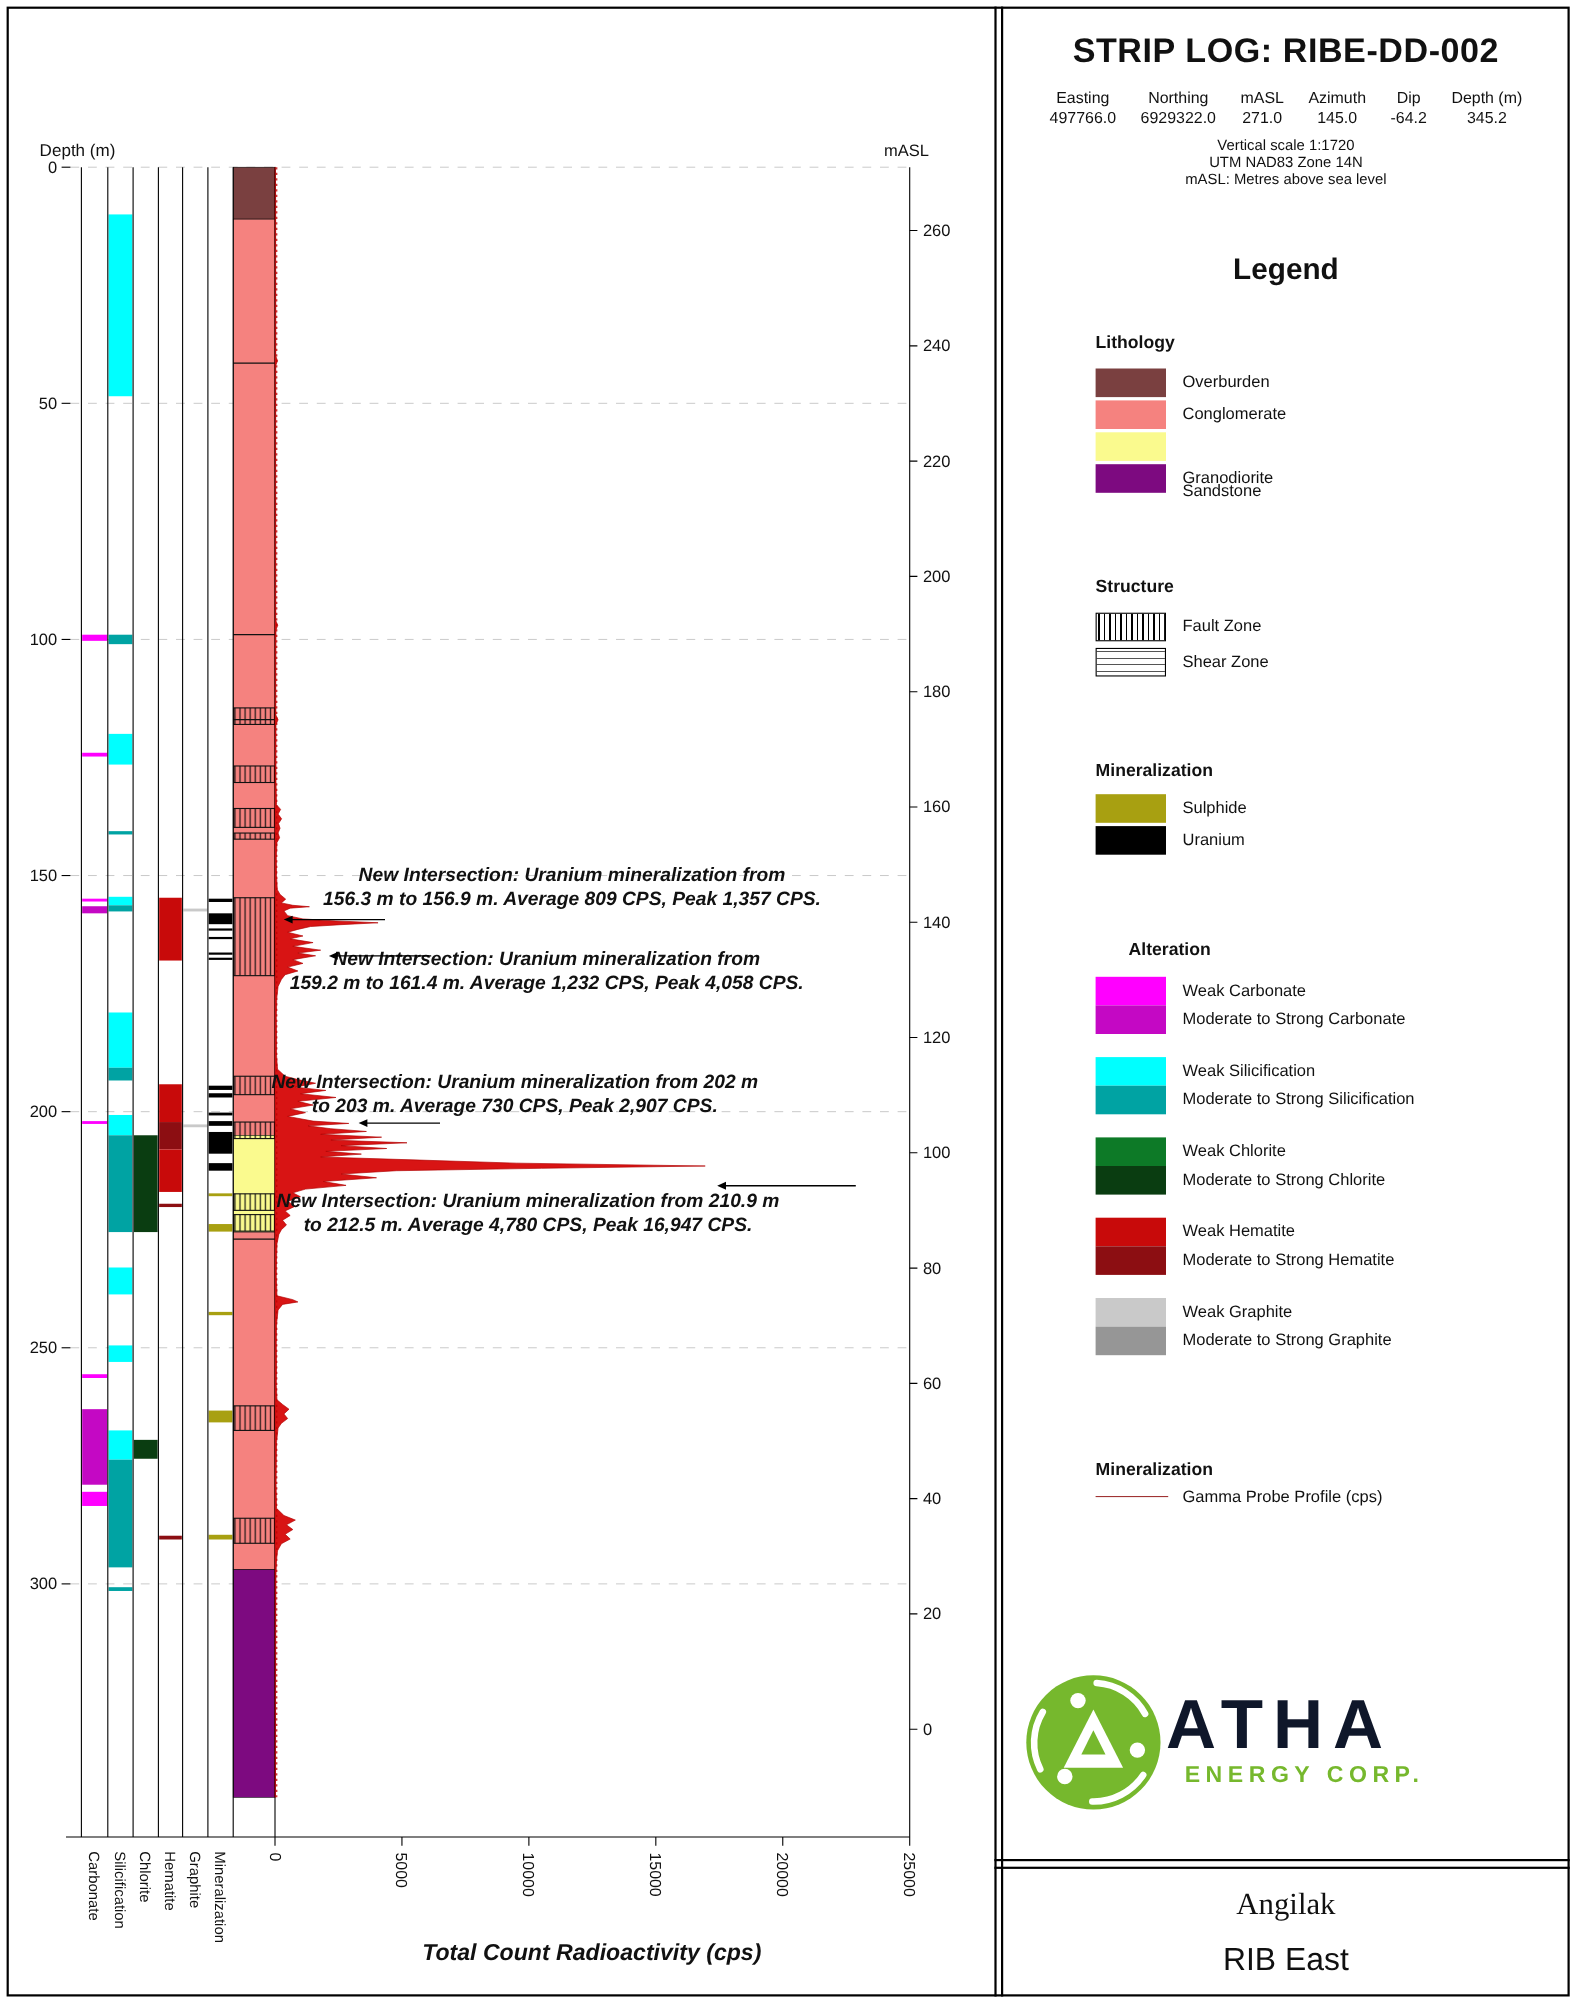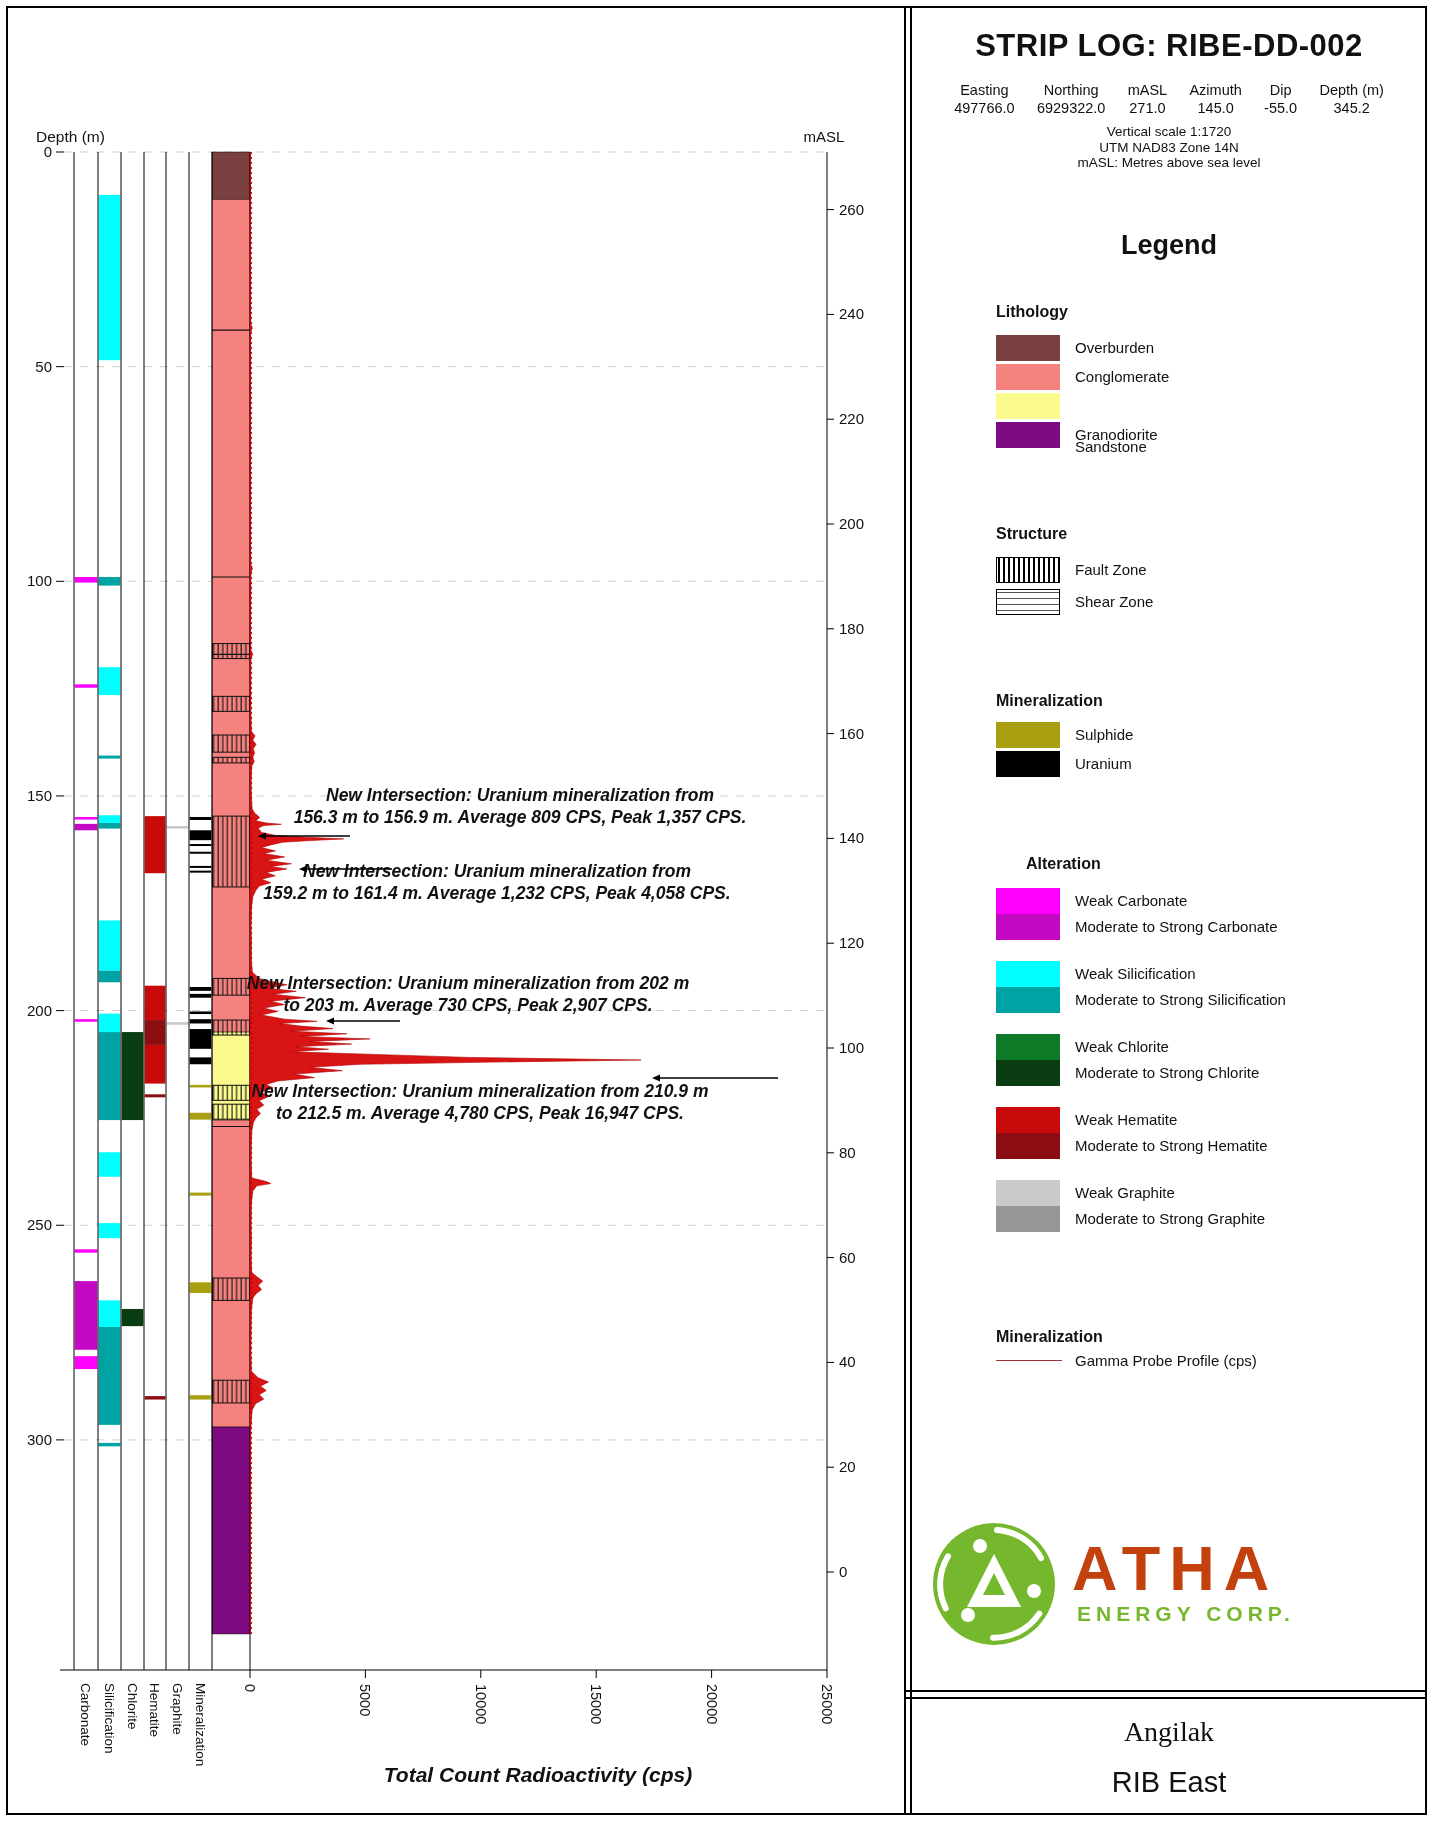--- a/index.html
+++ b/index.html
@@ -13,21 +13,21 @@
   .rp-table .lab{font-size:14.5px;}
   .rp-table .val{font-size:14.5px;margin-top:2px;}
   .rp-scale{position:absolute;left:0;top:124px;width:100%;text-align:center;font-size:13.5px;line-height:15.5px;color:#111;}
   .lg-title{position:absolute;left:0;top:230px;width:100%;text-align:center;font-size:27px;font-weight:700;color:#111;}
   .lg-sec{position:absolute;left:91px;font-size:16px;font-weight:700;color:#111;}
   .lg-sw{position:absolute;left:91px;width:64px;height:26px;box-sizing:border-box;}
   .lg-lbl{position:absolute;left:170px;font-size:15px;color:#111;white-space:nowrap;}
   .pat-vert{background:repeating-linear-gradient(90deg,#fff 0 1.5px,#000 1.5px 2.7px,#fff 2.7px 5px);border:1px solid #000;}
   .pat-horiz{background:repeating-linear-gradient(0deg,#fff 0 3px,#555 3px 4px,#fff 4px 6px),repeating-linear-gradient(90deg,rgba(255,255,255,0) 0 7px,rgba(255,255,255,.85) 7px 9px);border:1px solid #000;}
   .lg-line{position:absolute;left:91px;width:66px;border-top:1.6px solid #A03434;}
-  .logo-word{position:absolute;left:167px;top:1532px;font-size:63px;font-weight:700;letter-spacing:9px;color:#c2410c;}
+  .logo-word{position:absolute;left:155px;top:1532px;font-size:63px;font-weight:700;letter-spacing:9px;color:#0f172a;}
   .logo-sub{position:absolute;left:172px;top:1602px;font-size:21px;font-weight:600;letter-spacing:5px;color:#76B82D;}
   .footer-proj{position:absolute;left:0;top:1716px;width:100%;text-align:center;font-size:28px;color:#111;font-family:Liberation Serif, serif;}
   .footer-area{position:absolute;left:0;top:1766px;width:100%;text-align:center;font-size:29px;color:#111;}
   .divider{position:absolute;top:6px;bottom:6px;width:1.5px;background:#000;}
   .hsep{position:absolute;left:904px;width:523px;height:1.5px;background:#000;}
 </style>
 </head>
 <body>
 
 <div class="page">
@@ -229,21 +229,21 @@
         <div class="cell">
           <div class="lab">mASL</div>
           <div class="val">271.0</div>
         </div>
         <div class="cell">
           <div class="lab">Azimuth</div>
           <div class="val">145.0</div>
         </div>
         <div class="cell">
           <div class="lab">Dip</div>
-          <div class="val">-55.0</div>
+          <div class="val">-64.2</div>
         </div>
         <div class="cell">
           <div class="lab">Depth (m)</div>
           <div class="val">345.2</div>
         </div>
       </div>
     <div class="rp-scale" id="scale-block">
         <div>Vertical scale 1:1720</div>
         <div>UTM NAD83 Zone 14N</div>
         <div>mASL: Metres above sea level</div>

